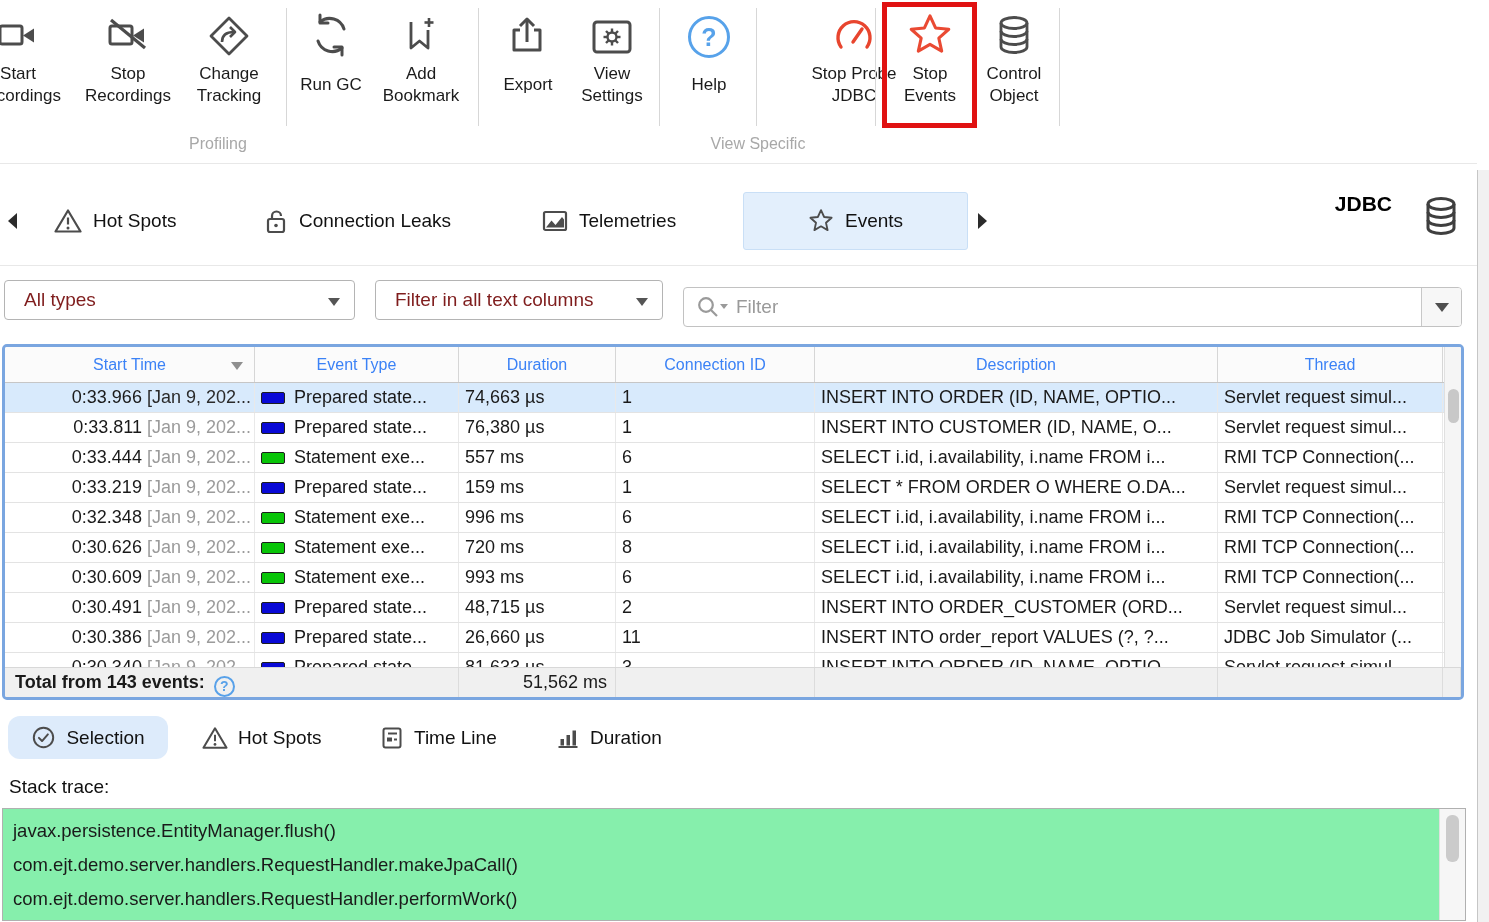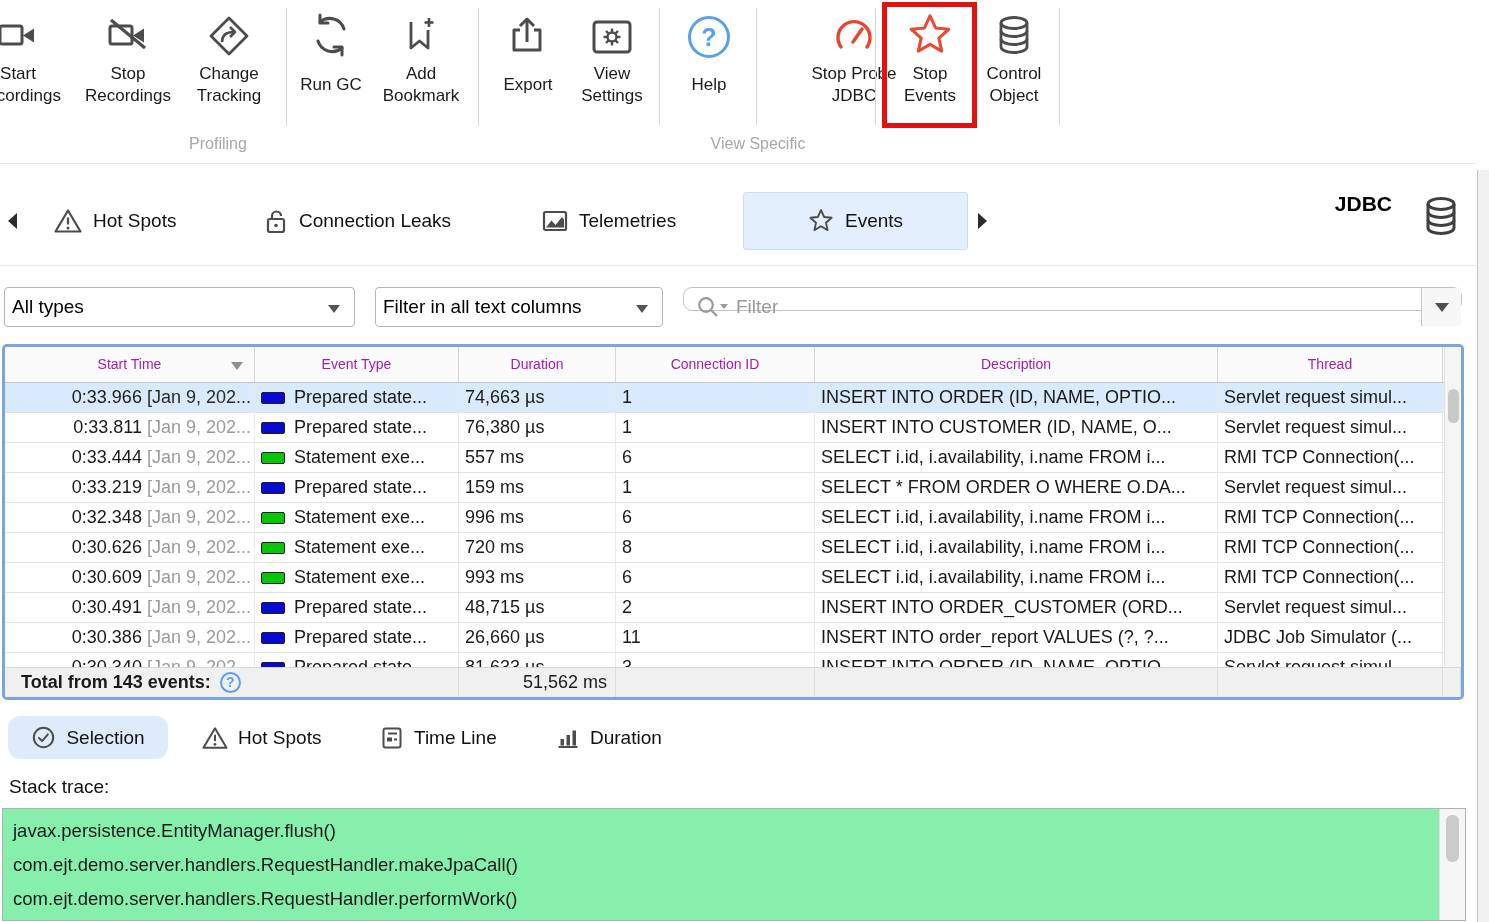--- a/index.html
+++ b/index.html
@@ -24,54 +24,54 @@
   .chev { position:absolute; top:43px; width:0; height:0; border-top:8px solid transparent; border-bottom:8px solid transparent; }
   .chev.prev { left:8px; border-right:9px solid #2b2b2b; }
   .chev.next { left:978px; border-left:9px solid #2b2b2b; }
   .vtab { position:absolute; top:22px; height:58px; display:flex; align-items:center; gap:11px; font-size:19px; color:#111; padding:0 18px; }
   .vtab.sel { background:#e3effc; border:1px solid #c9dff6; border-radius:3px; }
   .vh-title { position:absolute; right:85px; top:22px; font-size:21px; font-weight:bold; color:#000; }
   .vh-sub { position:absolute; right:85px; top:57px; font-size:17px; color:#1a1a1a; }
   .vh-db { position:absolute; left:1420px; top:24px; }
 
   
-  .sel-box { position:absolute; top:287px; height:40px; border:1px solid #b4b4b4; border-radius:4px;
-    background:#fff; font-size:19px; display:flex; align-items:center; padding-left:7px; color:#000000; }
+  .sel-box { position:absolute; top:280px; height:40px; border:1px solid #b4b4b4; border-radius:4px;
+    background:#fff; font-size:19px; display:flex; align-items:center; padding-left:19px; color:#7f1d1d; }
   .sel-caret { position:absolute; right:14px; top:17px; width:0; height:0;
     border-left:6px solid transparent; border-right:6px solid transparent; border-top:8px solid #555; }
-  .search-box { position:absolute; left:683px; top:287px; width:779px; height:24px;
-    border:1px solid #c2c2c2; border-radius:9px; background:#fff; }
+  .search-box { position:absolute; left:683px; top:287px; width:779px; height:40px;
+    border:1px solid #c2c2c2; border-radius:4px; background:#fff; }
   .search-box input { position:absolute; left:52px; top:1px; height:36px; width:680px; border:none; outline:none;
     font-size:19px; font-family:"Liberation Sans",sans-serif; color:#333; background:transparent; }
   .search-box input::placeholder { color:#9a9a9a; }
   .search-dd { position:absolute; right:0; top:0; width:40px; height:38px; border-left:1px solid #c8c8c8;
     background:#f7f7f7; border-radius:0 3px 3px 0; display:flex; align-items:center; justify-content:center; }
   .search-dd .tri { width:0; height:0; border-left:7px solid transparent; border-right:7px solid transparent; border-top:9px solid #4f4f4f; }
 
   
   .events-table { position:absolute; left:2px; top:344px; width:1462px; height:356px;
     border:3px solid #7aa6e0; border-radius:5px; background:#fff; overflow:hidden; }
   .grid6 { display:grid; grid-template-columns:250px 204px 157px 199px 403px 225px 1fr; }
-  .thead { height:36px; background:#fbfbfb; border-bottom:1px solid #c6c6c6; font-size:14px; color:#a21caf; }
+  .thead { height:36px; background:#fbfbfb; border-bottom:1px solid #c6c6c6; font-size:16px; color:#3b82f6; }
   .thead .hc { position:relative; text-align:center; line-height:35px; border-right:1px solid #d6d6d6; white-space:nowrap; overflow:hidden; }
   .sort-tri { position:absolute; right:11px; top:15px; width:0; height:0;
     border-left:6px solid transparent; border-right:6px solid transparent; border-top:8px solid #8f8f8f; }
   .trow { height:30px; line-height:29px; border-bottom:1px solid #e3e3e3; font-size:18px; background:#fff; }
   .trow.partial { height:14px; overflow:hidden; border-bottom:none; }
   .trow .c { border-right:1px solid #e9e9e9; overflow:hidden; white-space:nowrap; padding:0 6px; }
   .trow .c1 { text-align:right; padding-right:3px; }
   .trow .c3 { padding-right:8px; }
   .trow .date { color:#9b9b9b; }
   .trow.sel .date { color:#2a2a2a; }
   .chip { display:inline-block; width:24px; height:12px; border:1px solid #1e1e1e; border-radius:2px; margin-right:9px; vertical-align:-1px; }
   .total-row { position:absolute; left:0; bottom:0; width:1456px; height:30px; background:#f0f0f0;
     border-top:1px solid #d8d8d8; display:grid; grid-template-columns:454px 157px 199px 403px 225px 1fr;
     font-size:18px; line-height:29px; }
   .total-row > div { border-right:1px solid #dcdcdc; overflow:hidden; white-space:nowrap; }
-  .total-label { font-weight:bold; padding-left:16px; display:flex; align-items:center; }
+  .total-label { font-weight:bold; padding-left:10px; display:flex; align-items:flex-end; }
   .qmark { display:inline-flex; width:21px; height:21px; border:2px solid #58a1e9; border-radius:50%;
     color:#58a1e9; font-size:14px; font-weight:bold; align-items:center; justify-content:center; margin-left:9px; }
   .total-dur { text-align:right; padding-right:8px; }
   .tscroll { position:absolute; right:0; top:0; width:17px; height:320px; background:#f5f5f5; border-left:1px solid #e0e0e0; }
   .tscroll .thumb { position:absolute; left:3px; top:42px; width:11px; height:34px; background:#c8c8c8; border-radius:6px; }
 
   
   .btab { position:absolute; top:716px; height:43px; display:flex; align-items:center; gap:10px; font-size:19px; color:#111; padding:0 16px; }
   .btab.sel { background:#ddebfb; border-radius:12px; }
   .stack-label { position:absolute; left:9px; top:776px; font-size:19px; color:#111; }

